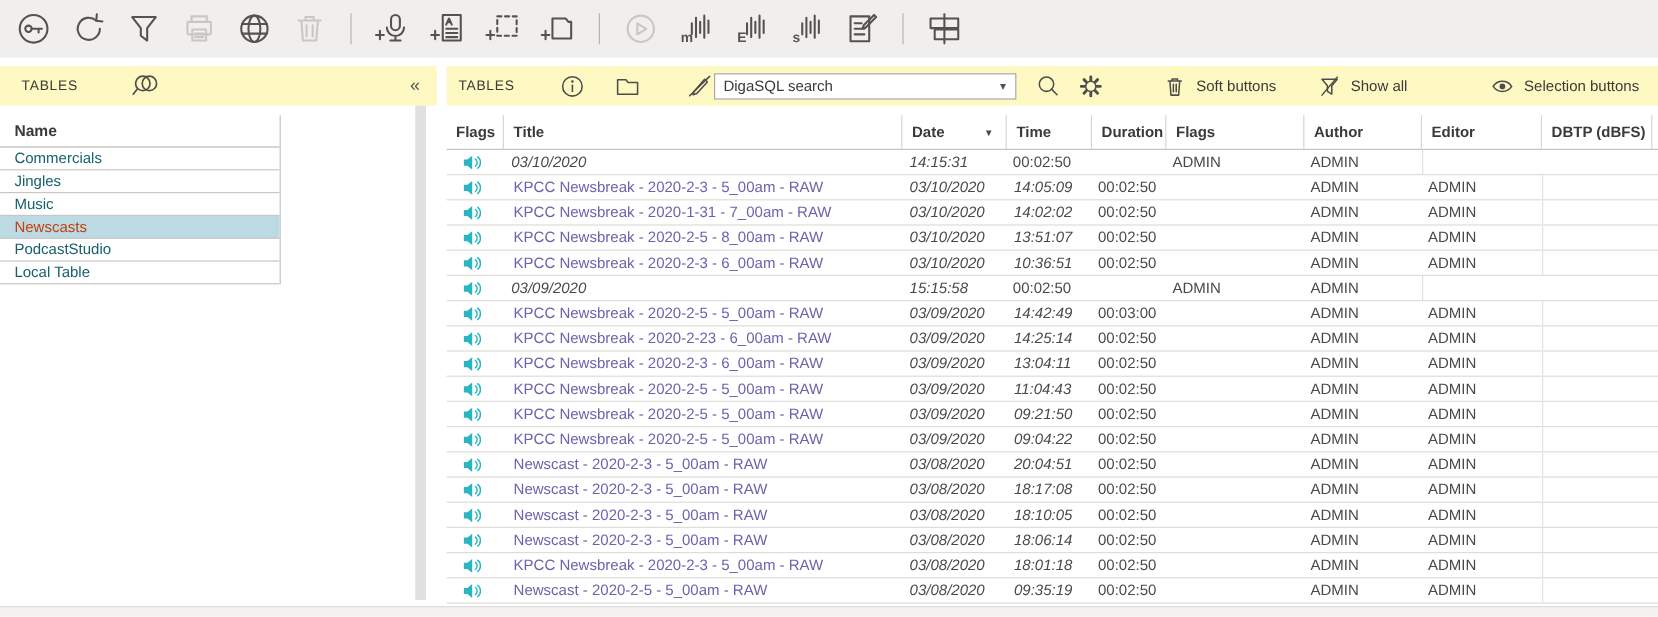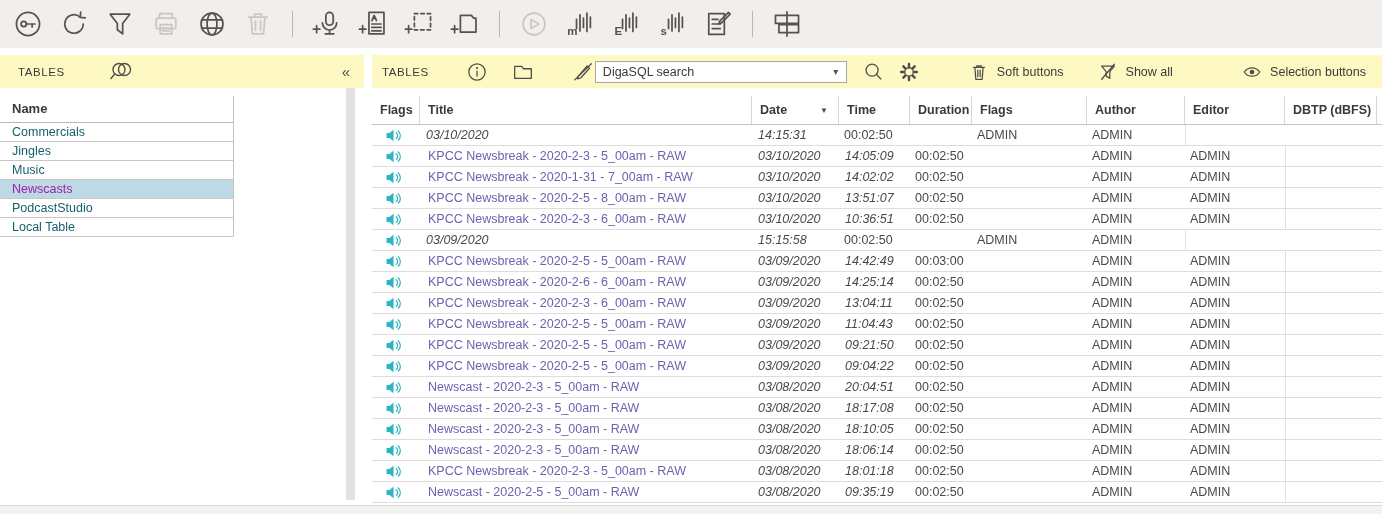--- a/index.html
+++ b/index.html
@@ -30,21 +30,21 @@
   .collapse-glyph { margin-left:auto; margin-right:14px; font-size:15px; color:#4f4d4b;
     cursor:pointer; letter-spacing:0; }
   .scroll-track { position:absolute; right:9px; top:33px; bottom:5px; width:9px;
     background:#e3e1df; }
   .name-col { width:234px; border-right:1px solid #c6c4c2; margin-top:8px; }
   .name-header { height:27px; line-height:26px; padding-left:12px; font-size:13px;
     font-weight:bold; color:#3b3a39; border-bottom:1px solid #bbb9b7; }
   .titem { height:19px; line-height:18px; padding-left:12px; font-size:12.5px;
     color:var(--sbtext); border-bottom:1px solid #c9c7c5; cursor:pointer;
     white-space:nowrap; }
-  .titem.sel { background:var(--selbg); color:#a21caf; }
+  .titem.sel { background:var(--selbg); color:#c2410c; }
 
   .right-panel { position:absolute; left:372px; top:0; right:0; bottom:0;
     background:#fff; overflow:hidden; }
   .right-panel .panel-header { padding-left:10px; }
   .eh-icon { width:24px; height:24px; }
   .combo { width:252px; height:22px; background:#fff;
     border:1px solid #a9a7a5; display:flex; align-items:center; }
   .combo input { flex:1; border:none; outline:none; font-size:12.5px; color:#3b3a39;
     padding-left:7px; font-family:"Liberation Sans",sans-serif; background:transparent; }
   .combo .caret { font-size:10px; color:#55534f; padding:0 7px; cursor:pointer; }
@@ -398,21 +398,21 @@
     <div class="ecell c-ident"></div>
   </div>
           <div class="erow">
     <div class="ecell c-class">
       <svg class="spk" viewBox="0 0 16 14">
         <path d="M0.5,4.2 h3.2 L8,0.8 v12.4 L3.7,9.8 H0.5 z" fill="var(--accent)"></path>
         <path d="M10.5,3.4 a4.3,4.3 0 0 1 0,7.2" stroke="var(--accent)" fill="none" stroke-width="1.3"></path>
         <path d="M12.6,1.6 a6.6,6.6 0 0 1 0,10.8" stroke="var(--accent)" fill="none" stroke-width="1.3"></path>
       </svg>
     </div>
-    <div class="ecell c-title">KPCC Newsbreak - 2020-2-6 - 6_00am - RAW</div>
+    <div class="ecell c-title">KPCC Newsbreak - 2020-2-23 - 6_00am - RAW</div>
     <div class="ecell c-date">03/09/2020</div>
     <div class="ecell c-time">14:25:14</div>
     <div class="ecell c-duration">00:02:50</div>
     <div class="ecell c-flags"></div>
     <div class="ecell c-author">ADMIN</div>
     <div class="ecell c-editor">ADMIN</div>
     <div class="ecell c-dbtp"></div>
     <div class="ecell c-ident"></div>
   </div>
           <div class="erow">

